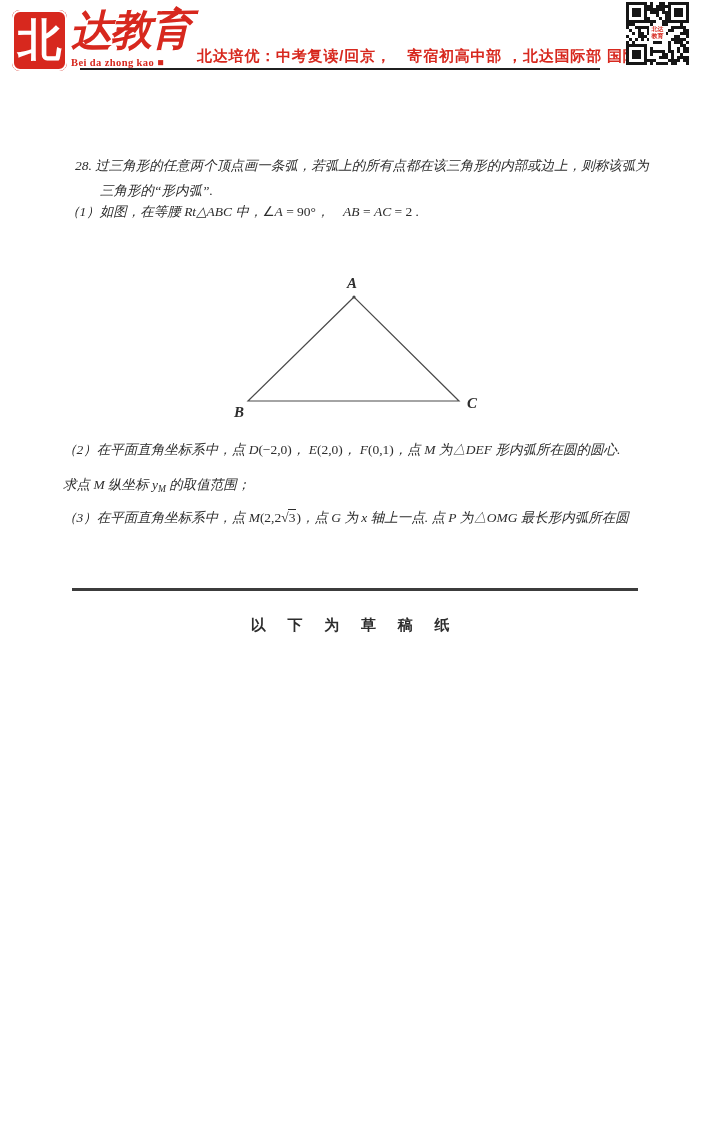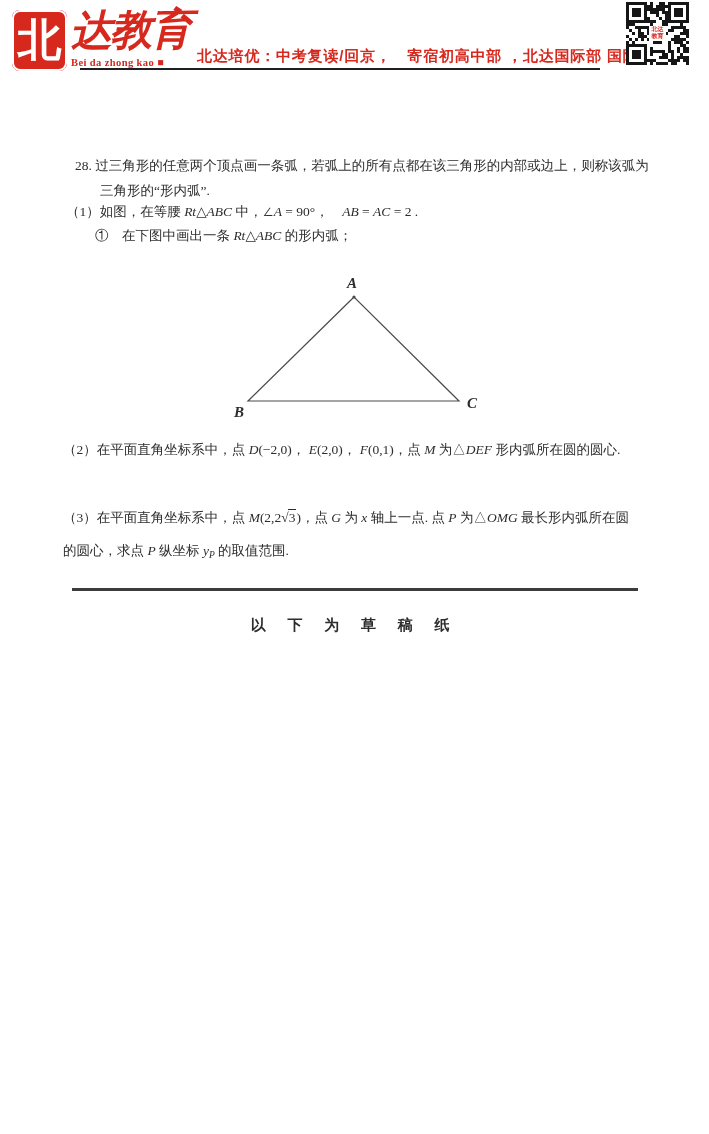--- a/index.html
+++ b/index.html
@@ -49,21 +49,21 @@
     background:#ffffff; color:#d7281e; font-size:6px; line-height:7px;
     text-align:center; font-weight:bold; overflow:hidden; z-index:2;
     font-family:"Liberation Sans", sans-serif;
   }
 
   
   .tline {
     position:absolute; white-space:nowrap; font-size:13.5px;
     color:#2d2d2d; line-height:18px;
   }
-  .seg-cn   { font-family:"Liberation Serif", serif; }
+  .seg-cn   { font-family:"Liberation Serif", serif;font-style:italic; }
   .seg-math { font-family:"Liberation Serif", serif; font-style:italic; }
   .seg-up   { font-family:"Liberation Serif", serif; }
   .seg-msub { font-family:"Liberation Serif", serif; font-style:italic;
               font-size:9.5px; vertical-align:-3px; }
   .seg-rad  { font-family:"Liberation Serif", serif; letter-spacing:-1px; }
   .seg-radbody { font-family:"Liberation Serif", serif;
               border-top:1.2px solid #2d2d2d; padding:0 1px; }
   .seg-blank { display:inline-block; width:92px; height:14px;
               border-bottom:1.2px solid #2d2d2d; vertical-align:baseline; }
 
@@ -347,33 +347,32 @@
         <div class="qrm" style="left: 39px; top: 60px;"></div>
         <div class="qrm" style="left: 45px; top: 60px;"></div>
         <div class="qrm" style="left: 48px; top: 60px;"></div>
         <div class="qrm" style="left: 60px; top: 60px;"></div>
       </div>
   </div>
 
   <div class="tline" style="left:75px;  top:157px;"><span class="seg-cn">28. 过三角形的任意两个顶点画一条弧，若弧上的所有点都在该三角形的内部或边上，则称该弧为</span></div>
   <div class="tline" style="left:100px; top:182px;"><span class="seg-cn">三角形的“形内弧”.</span></div>
   <div class="tline" style="left:66px;  top:203px;"><span class="seg-cn">（1）如图，在等腰 </span><span class="seg-math">Rt</span><span class="seg-cn">△</span><span class="seg-math">ABC</span><span class="seg-cn"> 中，</span><span class="seg-up">∠</span><span class="seg-math">A</span><span class="seg-up"> = 90°</span><span class="seg-cn">，　</span><span class="seg-math">AB</span><span class="seg-up"> = </span><span class="seg-math">AC</span><span class="seg-up"> = 2</span><span class="seg-cn"> .</span></div>
-  <div class="tline" style="left:95px;  top:227px;"><span class="seg-cn">①　在下图中画出一条 </span><span class="seg-math">Rt</span><span class="seg-cn">△</span><span class="seg-math">ABC</span><span class="seg-cn"> 的形内弧；</span></div>
 
   <div class="figure">
     <svg width="280" height="150" viewBox="0 0 280 150">
       <polygon points="132,25 26,129 237,129" fill="none" stroke="#4a4a4a" stroke-width="1.2"></polygon>
       <circle cx="132" cy="25" r="1.6" fill="#4a4a4a"></circle>
       <text x="130" y="16" text-anchor="middle" font-size="15" font-weight="bold" font-style="italic" font-family="Liberation Serif, serif" fill="#2d2d2d">A</text>
       <text x="12" y="145" font-size="15" font-weight="bold" font-style="italic" font-family="Liberation Serif, serif" fill="#2d2d2d">B</text>
       <text x="245" y="136" font-size="15" font-weight="bold" font-style="italic" font-family="Liberation Serif, serif" fill="#2d2d2d">C</text>
     </svg>
   </div>
 
   <div class="tline" style="left:63px; top:441px;"><span class="seg-cn">（2）在平面直角坐标系中，点 </span><span class="seg-math">D</span><span class="seg-up">(−2,0)</span><span class="seg-cn">， </span><span class="seg-math">E</span><span class="seg-up">(2,0)</span><span class="seg-cn">， </span><span class="seg-math">F</span><span class="seg-up">(0,1)</span><span class="seg-cn">，点 </span><span class="seg-math">M</span><span class="seg-cn"> 为△</span><span class="seg-math">DEF</span><span class="seg-cn"> 形内弧所在圆的圆心.</span></div>
+  <div class="tline" style="left:63px; top:476px;"><span class="seg-cn">求点 </span><span class="seg-math">M</span><span class="seg-cn"> 纵坐标 </span><span class="seg-math">y</span><span class="seg-msub">M</span><span class="seg-cn"> 的取值范围；</span></div>
   <div class="tline" style="left:63px; top:509px;"><span class="seg-cn">（3）在平面直角坐标系中，点 </span><span class="seg-math">M</span><span class="seg-up">(2,2</span><span class="seg-rad">√</span><span class="seg-radbody">3</span><span class="seg-up">)</span><span class="seg-cn">，点 </span><span class="seg-math">G</span><span class="seg-cn"> 为 </span><span class="seg-math">x</span><span class="seg-cn"> 轴上一点. 点 </span><span class="seg-math">P</span><span class="seg-cn"> 为△</span><span class="seg-math">OMG</span><span class="seg-cn"> 最长形内弧所在圆</span></div>
-  <div class="tline" style="left:63px; top:542px;"><span class="seg-cn">的圆心，求点 </span><span class="seg-math">P</span><span class="seg-cn"> 纵坐标 </span><span class="seg-math">y</span><span class="seg-msub">P</span><span class="seg-cn"> 的取值范围.</span></div>
 
   <div class="divider"></div>
   <div class="scratch-note">以 下 为 草 稿 纸</div>
 
 
 </div>
 
 </body></html>

